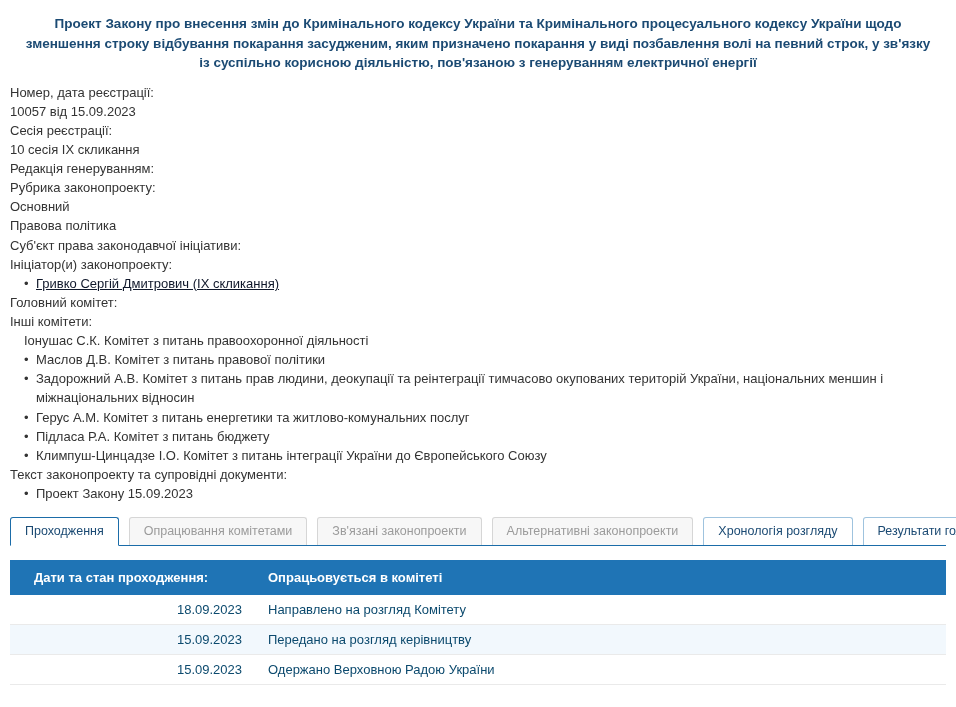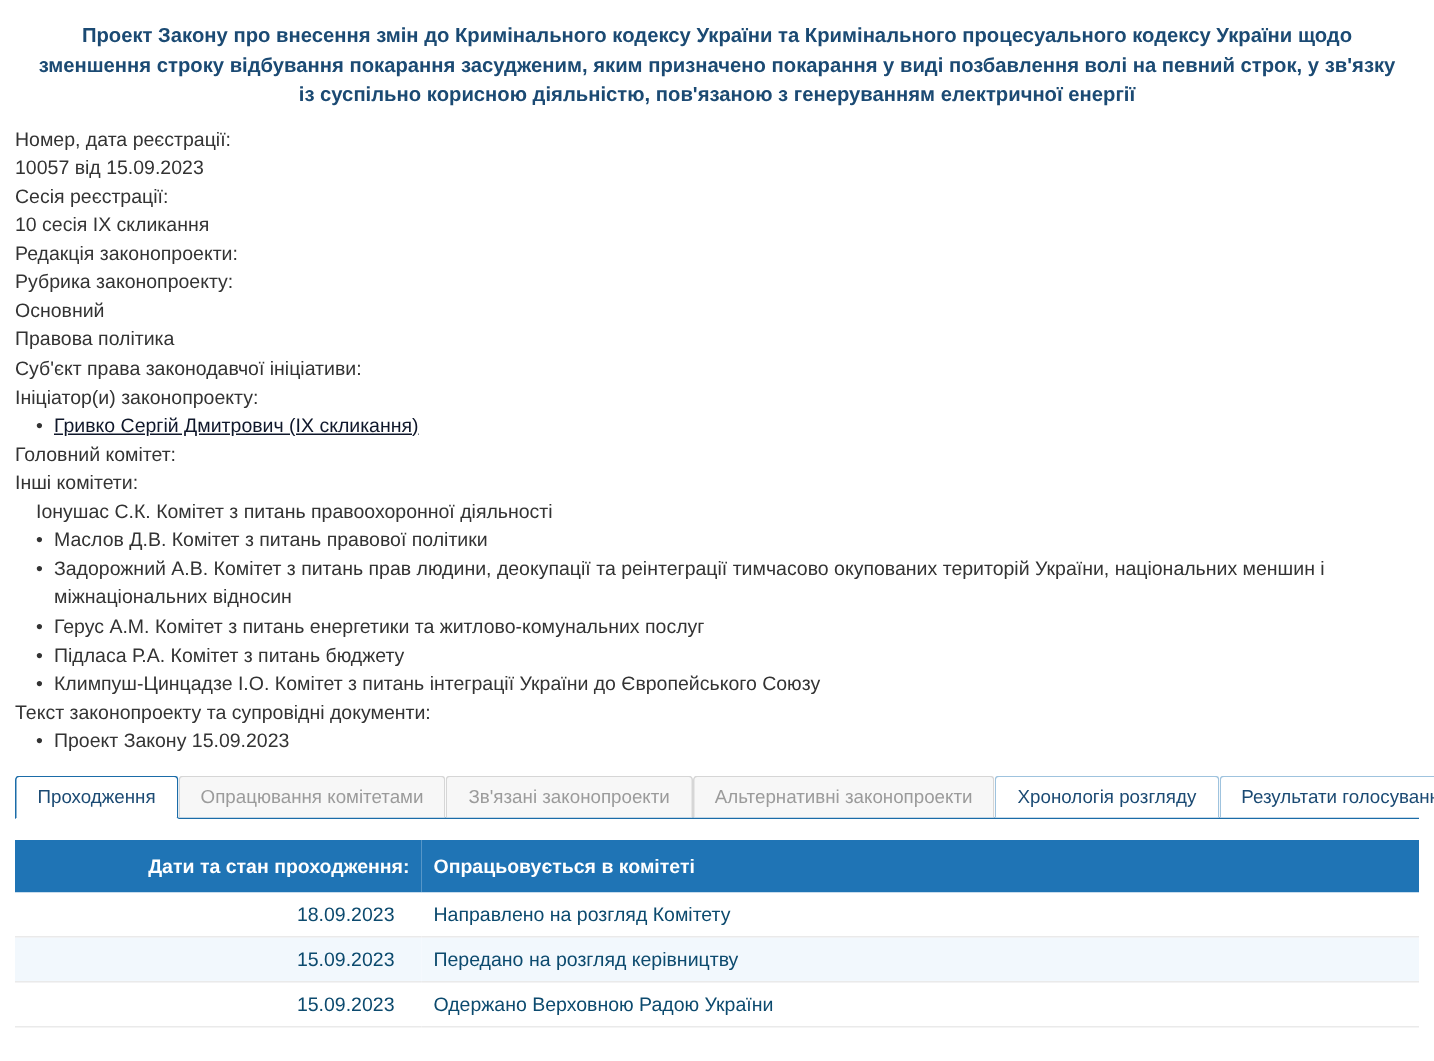--- a/index.html
+++ b/index.html
@@ -65,21 +65,21 @@
     height: 29px;
     box-sizing: border-box;
   }
   .tab {
     font-size: 12.5px;
     padding: 6px 14px 5px 14px;
     border: 1px solid #d6d6d6;
     border-bottom: none;
     background: #f7f7f7;
     color: #9b9b9b;
-    margin-right: 0;
+    margin-right: 10px;
     border-radius: 3px 3px 0 0;
     line-height: 1.25;
     white-space: nowrap;
   }
   .tab.active {
     background: #ffffff;
     color: #1b4a73;
     border: 1px solid #1b6ca8;
     border-bottom: 1px solid #ffffff;
     position: relative;
@@ -103,22 +103,21 @@
   table.state-table thead th {
     background: #1f74b5;
     color: #ffffff;
     font-weight: bold;
     text-align: left;
     padding: 10px 8px;
     font-size: 13px;
   }
   table.state-table thead th.col-date {
     width: 218px;
-    padding-left: 45px;
-    text-align: right;
+    padding-left: 24px;
   }
   table.state-table tbody td {
     padding: 7px 8px;
     color: #0c4a6e;
     border-bottom: 1px solid #eaeaea;
   }
   table.state-table tbody td.col-date {
     text-align: right;
     width: 218px;
     padding-right: 18px;
@@ -137,21 +136,21 @@
 
   <h1 class="doc-title">Проект Закону про внесення змін до Кримінального кодексу України та Кримінального процесуального кодексу України щодо зменшення строку відбування покарання засудженим, яким призначено покарання у виді позбавлення волі на певний строк, у зв'язку із суспільно корисною діяльністю, пов'язаною з генеруванням електричної енергії</h1>
 
   <div class="meta">
     <div>Номер, дата реєстрації:</div>
     <div>10057 від 15.09.2023</div>
 
     <div>Сесія реєстрації:</div>
     <div>10 сесія IX скликання</div>
 
-    <div>Редакція законопроекти:</div>
+    <div>Редакція генеруванням:</div>
     <div>Рубрика законопроекту:</div>
 
     <div>Основний</div>
     <div>Правова політика</div>
 
     <div>Суб'єкт права законодавчої ініціативи:</div>
 
     <div>Ініціатор(и) законопроекту:</div>
     <ul class="bullet-list">
       <li><a class="link" href="#">Гривко Сергій Дмитрович (IX скликання)</a></li>

